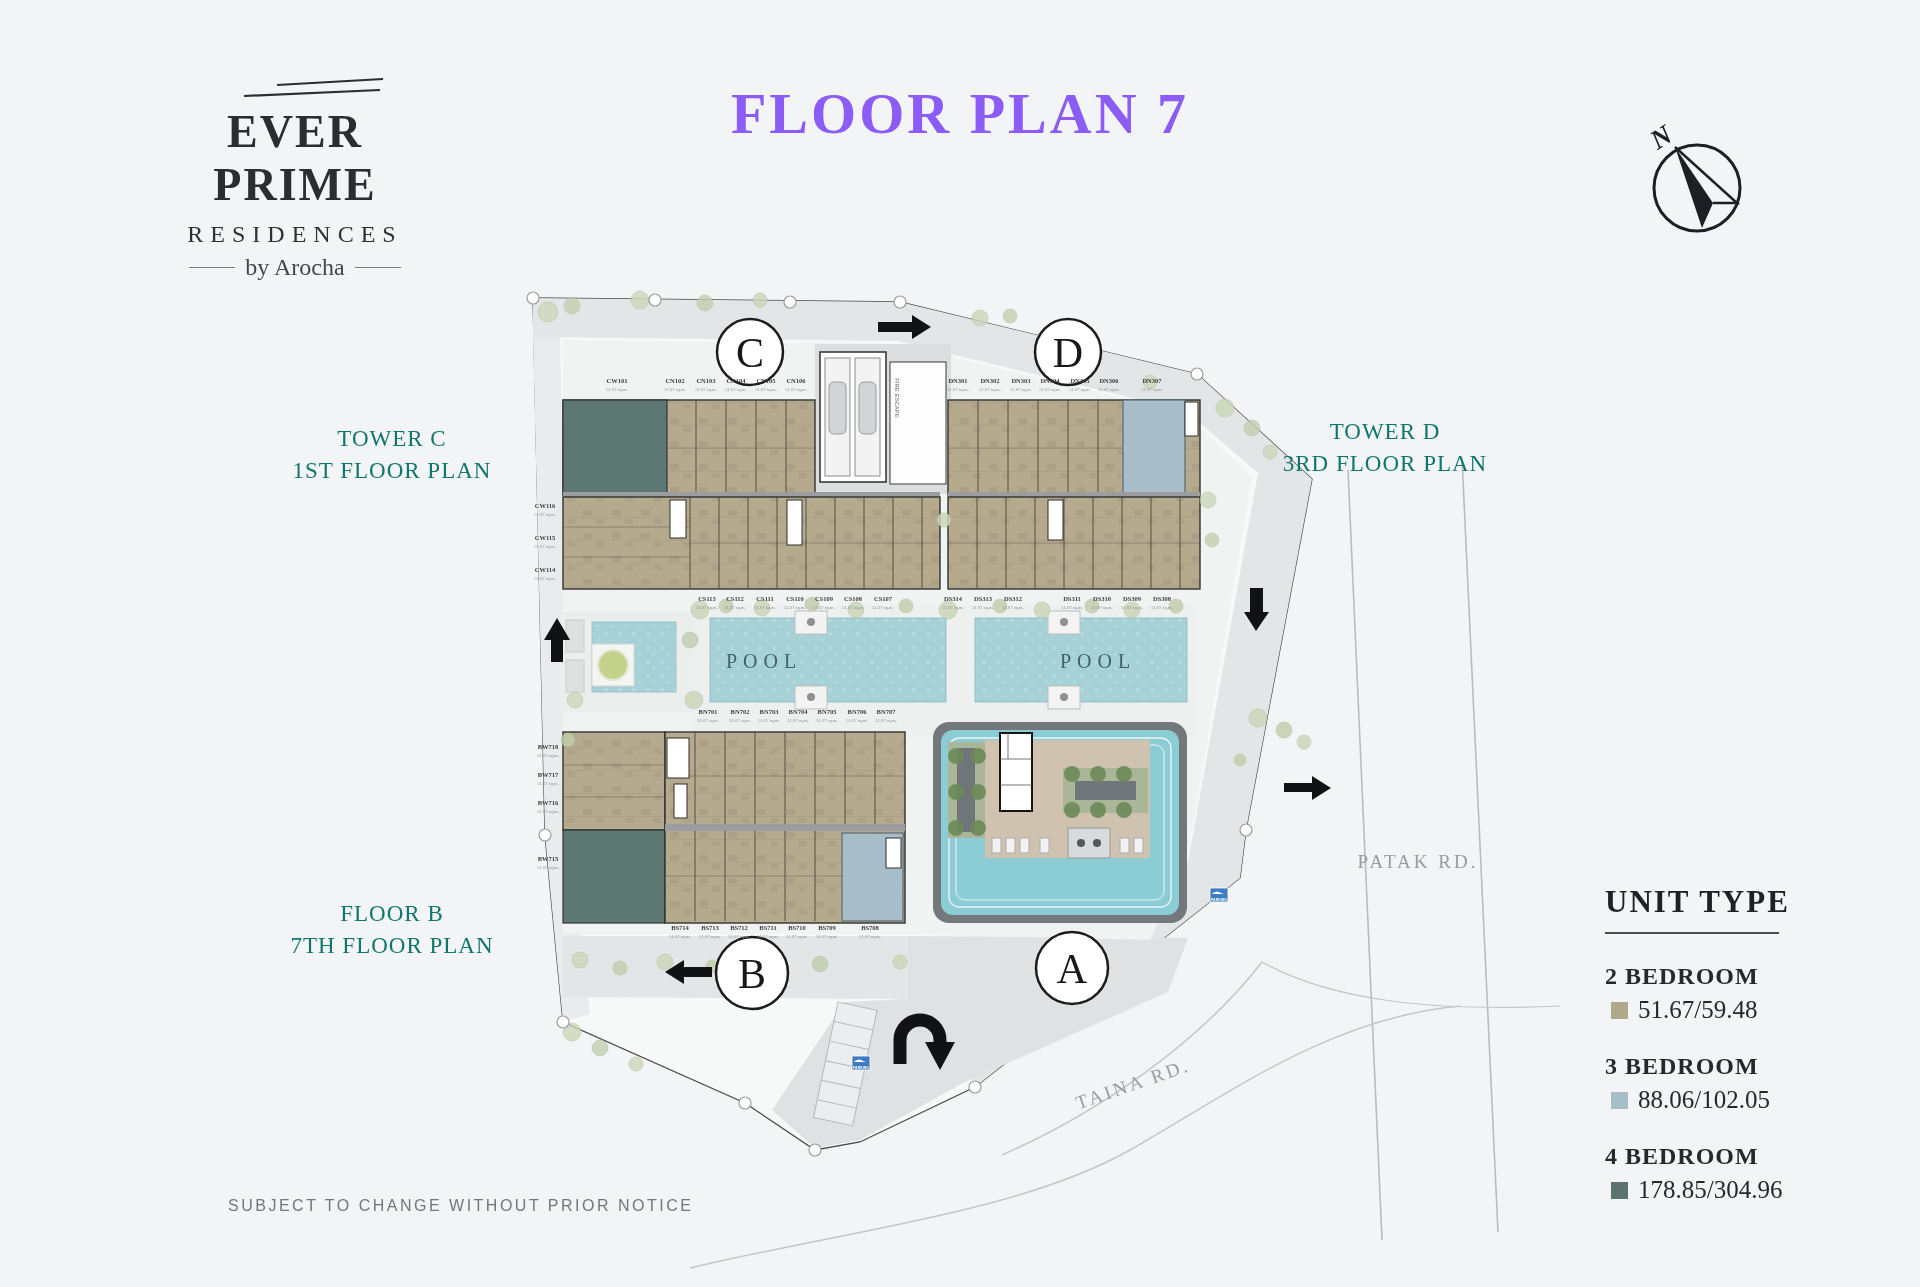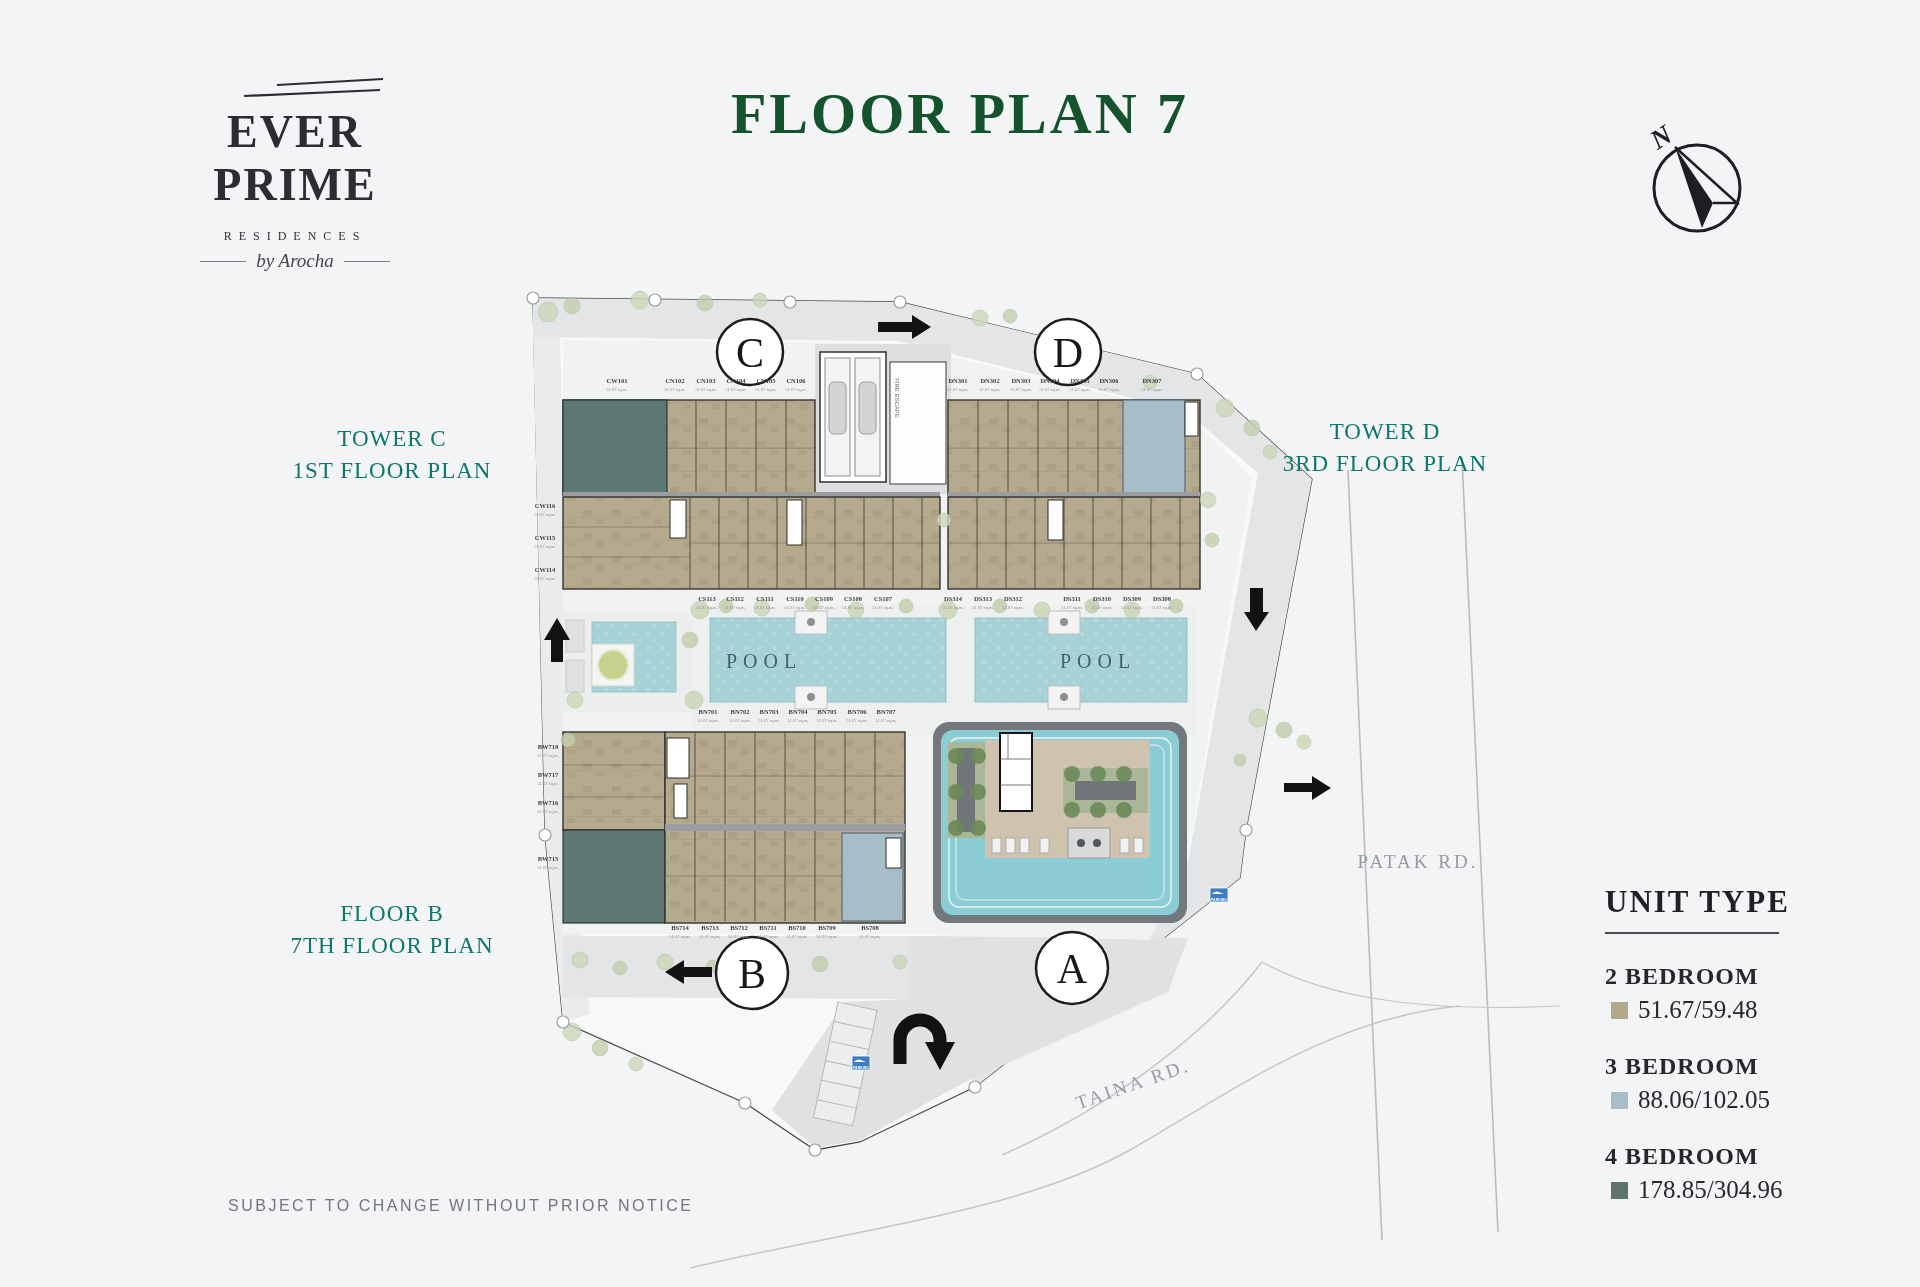--- a/index.html
+++ b/index.html
@@ -2,26 +2,26 @@
 <html><head>
 <meta charset="utf-8">
 <style>
   html,body{margin:0;padding:0;background:#e9eaec;}
   .canvas{position:relative;width:1920px;height:1287px;background:#f3f4f6;overflow:hidden;
           font-family:"Liberation Serif","DejaVu Serif",serif;color:#2b2d31;}
   .abs{position:absolute;}
   
   .logo{left:150px;top:55px;width:290px;text-align:center;}
   .logo-name{font-size:46px;font-weight:700;letter-spacing:2px;color:#2b2d33;margin-top:2px;}
-  .logo-sub{font-size:12px;letter-spacing:7px;color:#2f3135;margin-top:18px;}
-  .logo-by{font-style:italic;font-size:19px;color:#45474d;margin-top:6px;display:flex;align-items:center;justify-content:center;gap:10px;}
+  .logo-sub{font-size:24px;letter-spacing:7px;color:#2f3135;margin-top:10px;}
+  .logo-by{font-size:24px;color:#45474d;margin-top:6px;display:flex;align-items:center;justify-content:center;gap:10px;}
   .logo-by::before,.logo-by::after{content:"";display:block;width:46px;height:1px;background:#7a7d82;}
   
   .title{left:0;right:0;top:80px;text-align:center;font-size:58px;font-weight:700;
-         letter-spacing:3px;color:#14532d;margin:0;}
+         letter-spacing:3px;color:#8b5cf6;margin:0;}
   
   .tower-label{width:280px;text-align:center;font-size:23px;letter-spacing:1px;line-height:1.4;color:#0f766e;}
   .tl-c{left:252px;top:423px;} .tl-d{left:1245px;top:416px;}
   .tl-b{left:252px;top:898px;} .tl-a{left:1228px;top:918px;}
   
   .legend{left:1605px;top:884px;width:320px;}
   .legend-title{font-size:31px;font-weight:700;letter-spacing:2px;color:#1f2125;margin:0;}
   .legend-rule{width:174px;height:0;border:none;border-top:2px solid #4c4e52;margin:12px 0 0 0;}
   .legend-item{margin-top:29px;}
   .legend-label{font-size:24px;font-weight:700;letter-spacing:1px;color:#26282c;}

